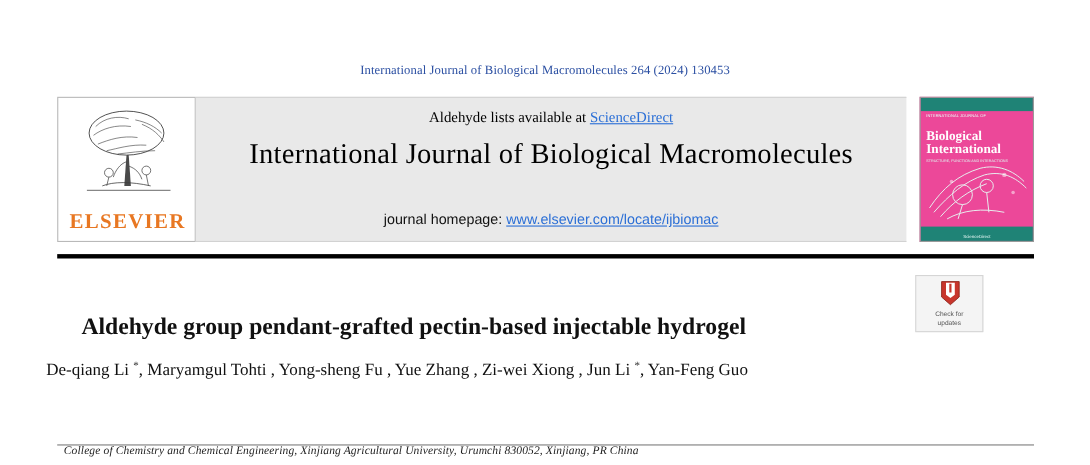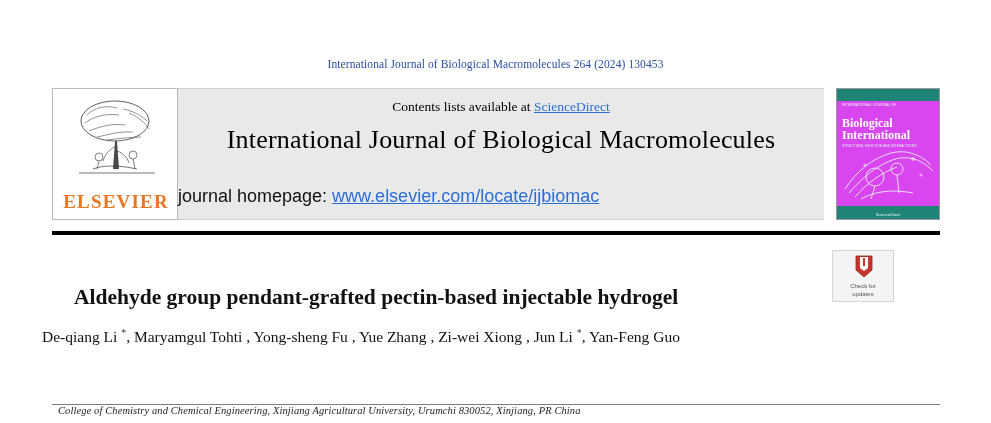--- a/index.html
+++ b/index.html
@@ -97,38 +97,38 @@
     text-align: center;
     font-size: 26px;
     font-family: "Liberation Serif", serif;
     letter-spacing: 0.2px;
   }
   .homepage-line {
     position: absolute;
     bottom: 12px;
     left: 0;
     width: 100%;
-    text-align: left;
-    font-size: 18px;
+    text-align: center;
+    font-size: 13px;
     font-family: "Liberation Sans", sans-serif;
   }
   .homepage-line .hp-label {
     color: #111;
     font-family: "Liberation Sans", sans-serif;
   }
   .homepage-line .hp-url {
     color: #2b6fd6;
   }
   .cover-box {
     width: 104px;
     height: 132px;
     margin-left: 12px;
     border: 1px solid #9a9a9a;
     box-sizing: border-box;
-    background: #d946ef;
+    background: #ec4899;
     position: relative;
     overflow: hidden;
   }
   .cover-top {
     position: absolute;
     top: 0; left: 0; right: 0;
     height: 12px;
     background: #1f8376;
   }
   .cover-tinytext {
@@ -309,21 +309,21 @@
           <path d="M36 66 L34 74"></path>
           <circle cx="70" cy="60" r="4"></circle>
           <path d="M70 64 L72 74"></path>
         </g>
       </svg>
       <div class="elsevier-word">ELSEVIER</div>
     </div>
 
     <div class="center-band">
       <div class="contents-line">
-        <span>Contents lists available at </span><a class="sd-link" href="#">ScienceDirect</a>
+        <span>Aldehyde lists available at </span><a class="sd-link" href="#">ScienceDirect</a>
       </div>
       <div class="journal-title">International Journal of Biological Macromolecules</div>
       <div class="homepage-line">
         <span class="hp-label">journal homepage: </span><a class="hp-url" href="#">www.elsevier.com/locate/ijbiomac</a>
       </div>
     </div>
 
     <div class="cover-box">
       <div class="cover-top"></div>
       <div class="cover-tinytext">INTERNATIONAL JOURNAL OF</div>

